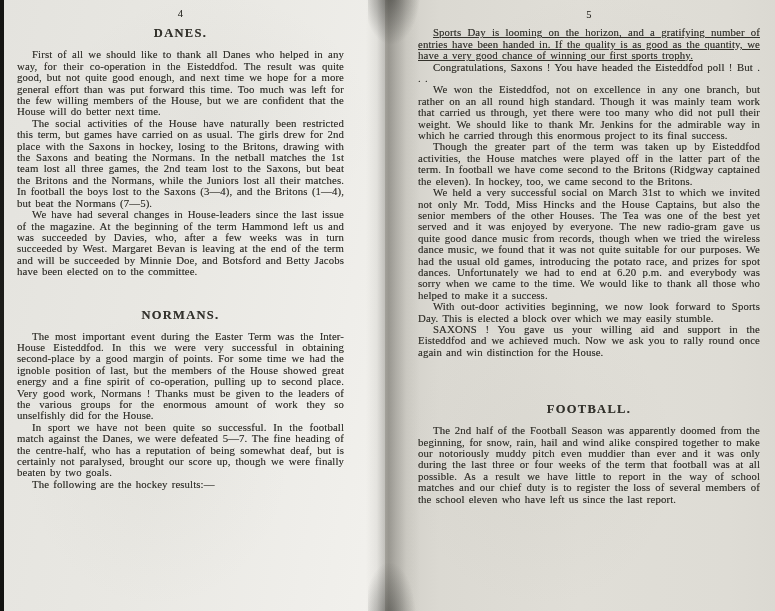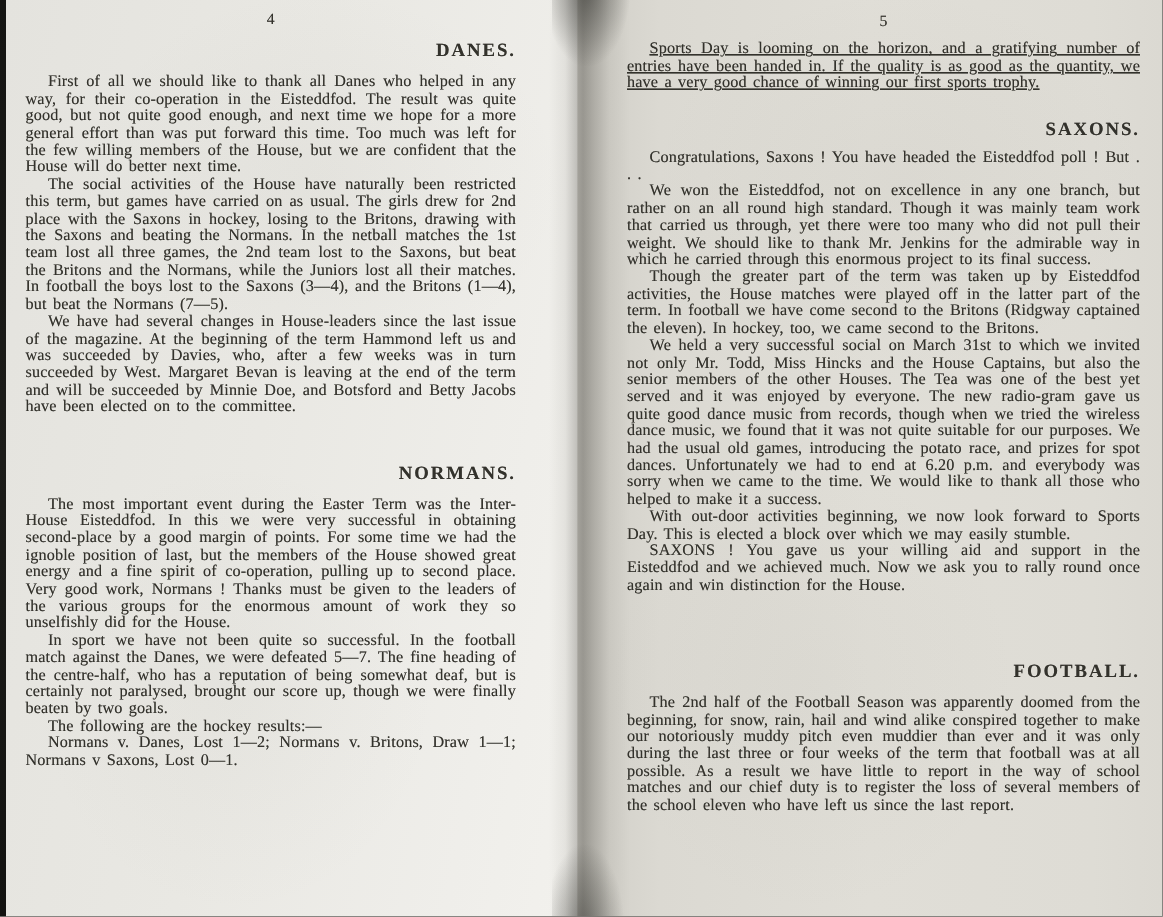--- a/index.html
+++ b/index.html
@@ -77,21 +77,21 @@
   }
   .col-left  { left: 17px;  width: 327px; }
   .col-right { left: 418px; width: 342px; top: 9px; }
   .pagenum {
     text-align: center;
     text-indent: 0;
     font-size: 10.5px;
     margin: 0 0 7px 0;
   }
   h2 {
-    text-align: right;
+    text-align: center;
     font-size: 12.5px;
     line-height: 14px;
     font-weight: bold;
     letter-spacing: 1.3px;
     margin: 0 0 9px 0;
   }
   p { margin: 0; text-indent: 15px; }
   .section-normans  h2 { margin-top: 30px; }
   .section-saxons   h2 { margin-top: 17px; margin-bottom: 7px; }
   .section-football h2 { margin-top: 44px; }
@@ -127,33 +127,31 @@
       <p>First of all we should like to thank all Danes who helped in any way, for their co-operation in the Eisteddfod.  The result was quite good, but not quite good enough, and next time we hope for a more general effort than was put forward this time.  Too much was left for the few willing members of the House, but we are confident that the House will do better next time.</p>
       <p>The social activities of the House have naturally been restricted this term, but games have carried on as usual.  The girls drew for 2nd place with the Saxons in hockey, losing to the Britons, drawing with the Saxons and beating the Normans.  In the netball matches the 1st team lost all three games, the 2nd team lost to the Saxons, but beat the Britons and the Normans, while the Juniors lost all their matches.  In football the boys lost to the Saxons (3—4), and the Britons (1—4), but beat the Normans (7—5).</p>
       <p>We have had several changes in House-leaders since the last issue of the magazine.  At the beginning of the term Hammond left us and was succeeded by Davies, who, after a few weeks was in turn succeeded by West.  Margaret Bevan is leaving at the end of the term and will be succeeded by Minnie Doe, and Botsford and Betty Jacobs have been elected on to the committee.</p>
     </section>
 
     <section class="section-normans">
       <h2>NORMANS.</h2>
       <p>The most important event during the Easter Term was the Inter-House Eisteddfod.  In this we were very successful in obtaining second-place by a good margin of points.  For some time we had the ignoble position of last, but the members of the House showed great energy and a fine spirit of co-operation, pulling up to second place.  Very good work, Normans !  Thanks must be given to the leaders of the various groups for the enormous amount of work they so unselfishly did for the House.</p>
       <p>In sport we have not been quite so successful.  In the football match against the Danes, we were defeated 5—7.  The fine heading of the centre-half, who has a reputation of being somewhat deaf, but is certainly not paralysed, brought our score up, though we were finally beaten by two goals.</p>
       <p>The following are the hockey results:—</p>
-      <p>Normans v. Danes, Lost 1—2; Normans v. Britons, Draw 1—1; Normans v Saxons, Lost 0—1.</p>
     </section>
   </div>
 
   <div class="col col-right">
     <div class="pagenum">5</div>
 
     <section class="continuation">
       <p>Sports Day is looming on the horizon, and a gratifying number of entries have been handed in.  If the quality is as good as the quantity, we have a very good chance of winning our first sports trophy.</p>
     </section>
 
     <section class="section-saxons">
-      <h2>SAXONS.</h2>
       <p>Congratulations, Saxons !  You have headed the Eisteddfod poll !  But . . .</p>
       <p>We won the Eisteddfod, not on excellence in any one branch, but rather on an all round high standard.  Though it was mainly team work that carried us through, yet there were too many who did not pull their weight.  We should like to thank Mr. Jenkins for the admirable way in which he carried through this enormous project to its final success.</p>
       <p>Though the greater part of the term was taken up by Eisteddfod activities, the House matches were played off in the latter part of the term.  In football we have come second to the Britons (Ridgway captained the eleven).  In hockey, too, we came second to the Britons.</p>
       <p>We held a very successful social on March 31st to which we invited not only Mr. Todd, Miss Hincks and the House Captains, but also the senior members of the other Houses.  The Tea was one of the best yet served and it was enjoyed by everyone.  The new radio-gram gave us quite good dance music from records, though when we tried the wireless dance music, we found that it was not quite suitable for our purposes.  We had the usual old games, introducing the potato race, and prizes for spot dances.  Unfortunately we had to end at 6.20 p.m. and everybody was sorry when we came to the time.  We would like to thank all those who helped to make it a success.</p>
       <p>With out-door activities beginning, we now look forward to Sports Day.  This is elected a block over which we may easily stumble.</p>
       <p>SAXONS !  You gave us your willing aid and support in the Eisteddfod and we achieved much.  Now we ask you to rally round once again and win distinction for the House.</p>
     </section>
 
     <section class="section-football">
       <h2>FOOTBALL.</h2>

